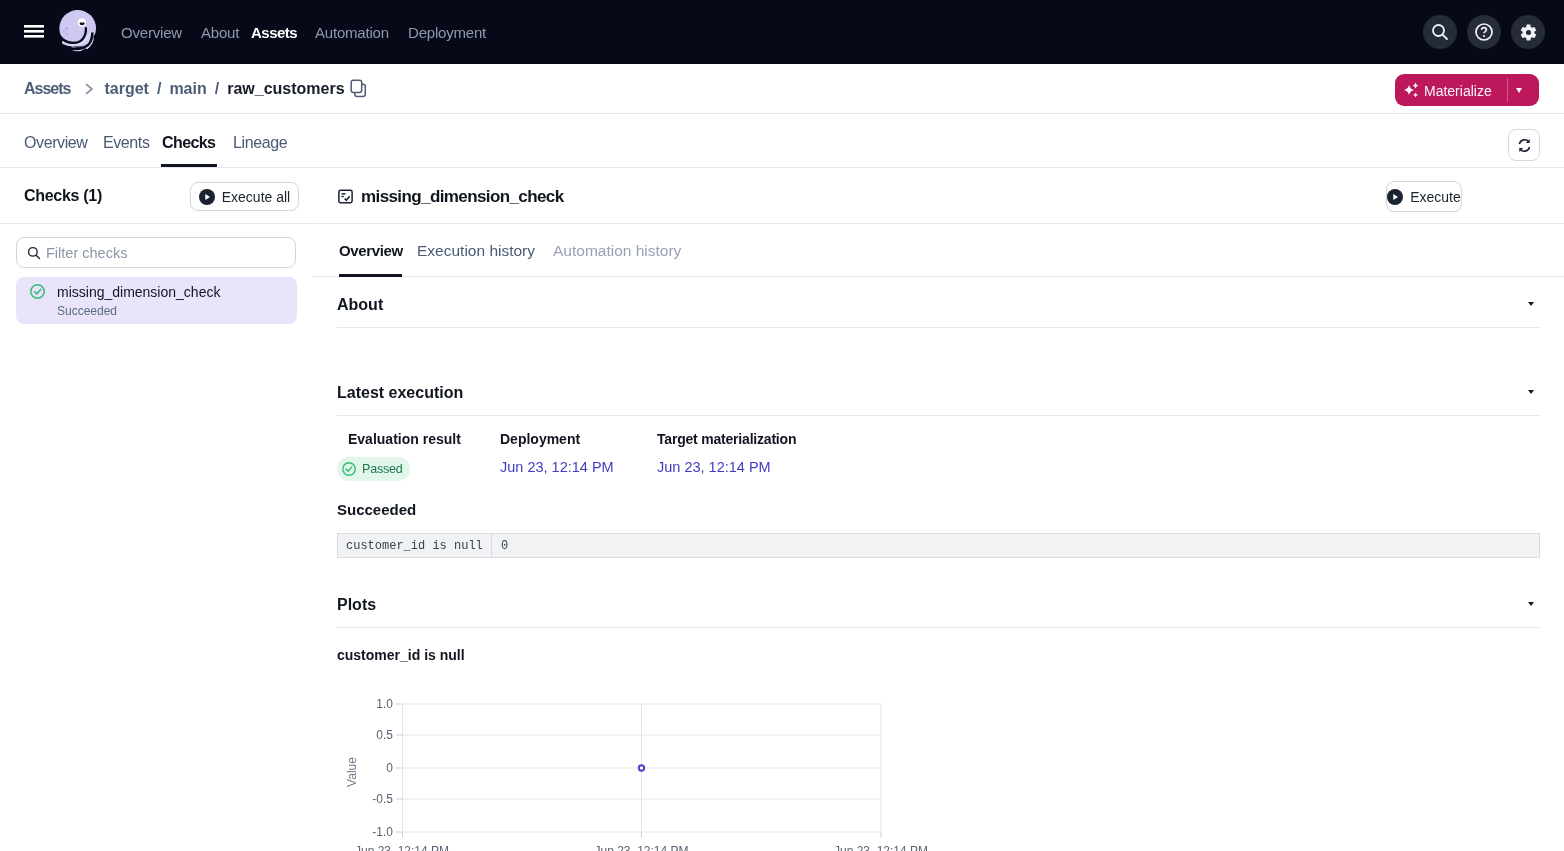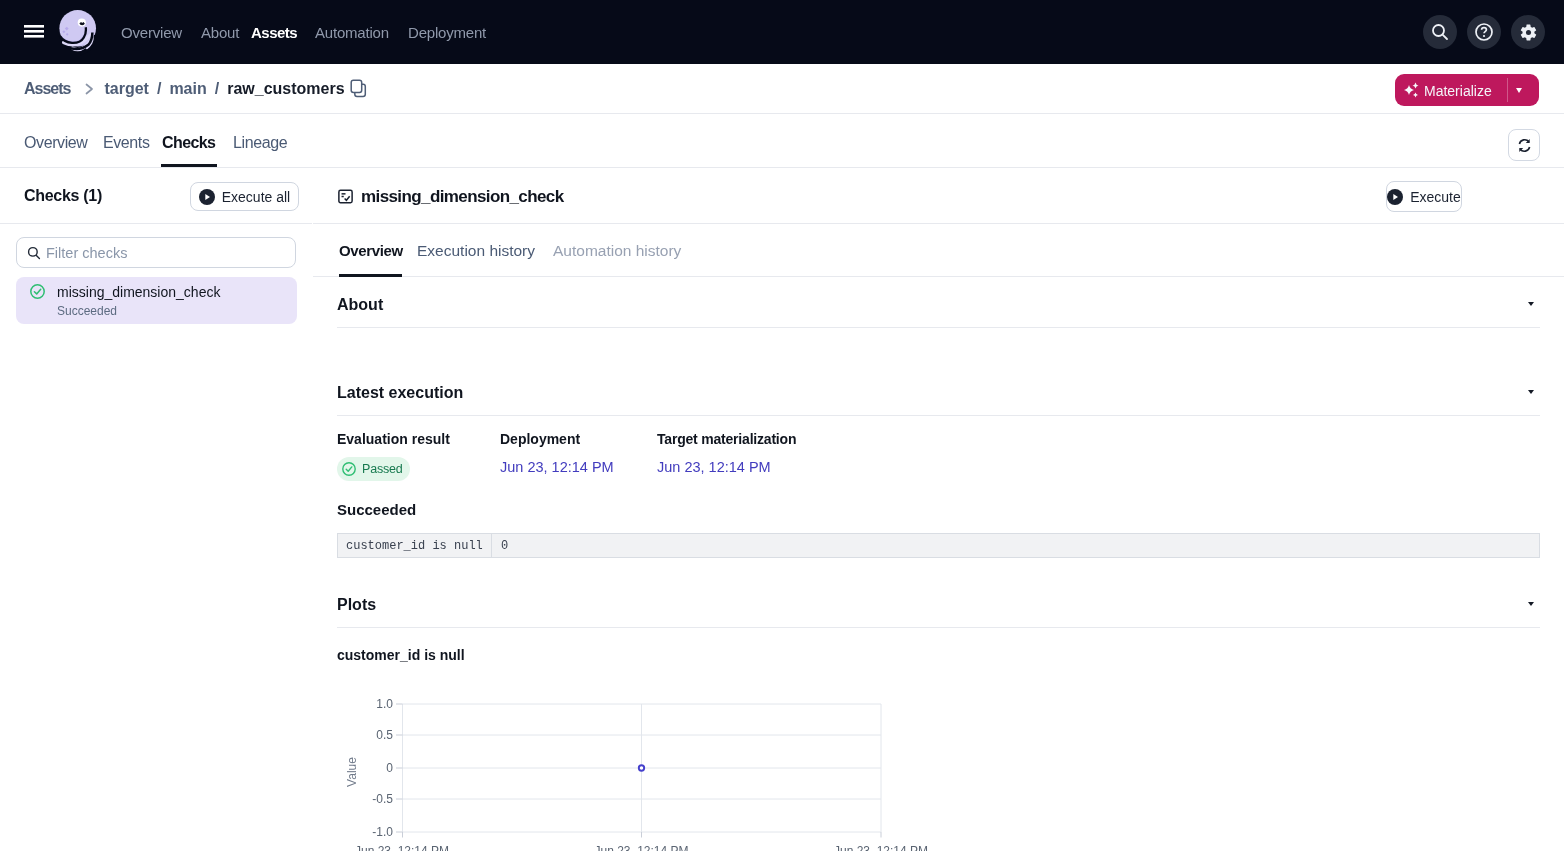--- a/index.html
+++ b/index.html
@@ -210,21 +210,21 @@
   </div>
   <div id="content">
     <div class="sechead" style="top:19px">About</div>
     <div class="caret" style="top:25px"></div>
     <div class="divider" style="top:50px"></div>
 
     <div class="sechead" style="top:107px">Latest execution</div>
     <div class="caret" style="top:113px"></div>
     <div class="divider" style="top:138px"></div>
 
-    <div class="colhead" style="left:24px">Evaluation result</div>
+    <div class="colhead" style="left:35px">Evaluation result</div>
     <div class="colhead" style="left:187px">Deployment</div>
     <div class="colhead" style="left:344px;letter-spacing:-0.2px">Target materialization</div>
 
     <div id="badge">
       <svg class="abs" style="left:5px;top:5px" width="14" height="14" viewBox="0 0 14 14" fill="none">
         <circle cx="7" cy="7" r="6.2" stroke="#2fbe73" stroke-width="1.4"></circle>
         <path d="M4.2 7.2 L6.2 9.2 L9.8 4.9" stroke="#2fbe73" stroke-width="1.4" fill="none" stroke-linecap="round" stroke-linejoin="round"></path>
       </svg>
       <span>Passed</span>
     </div>

